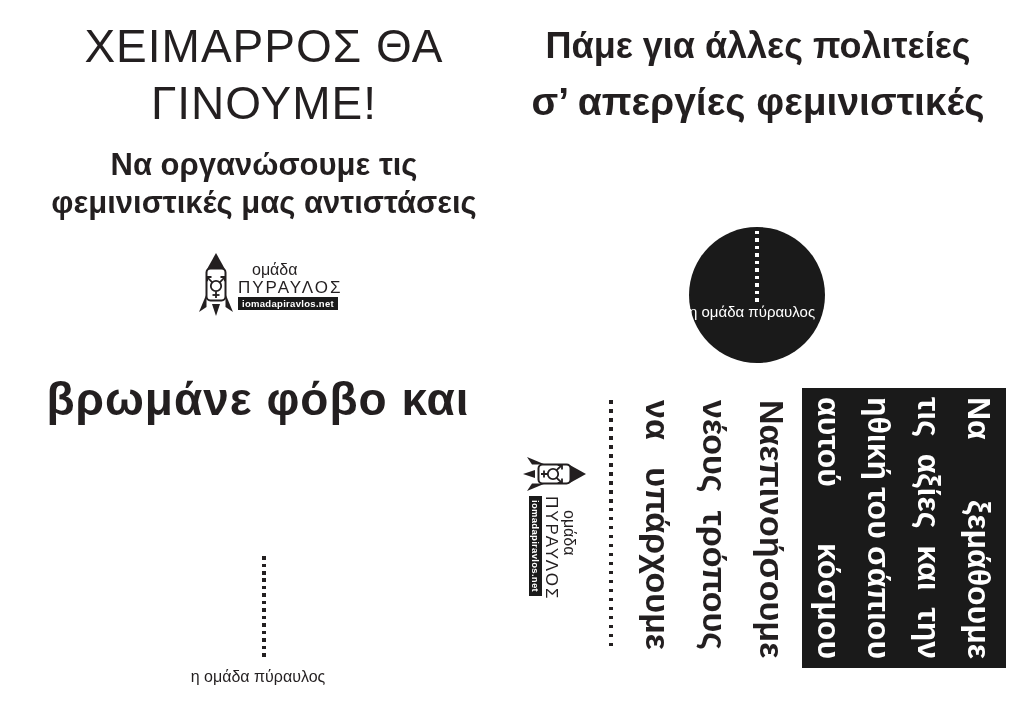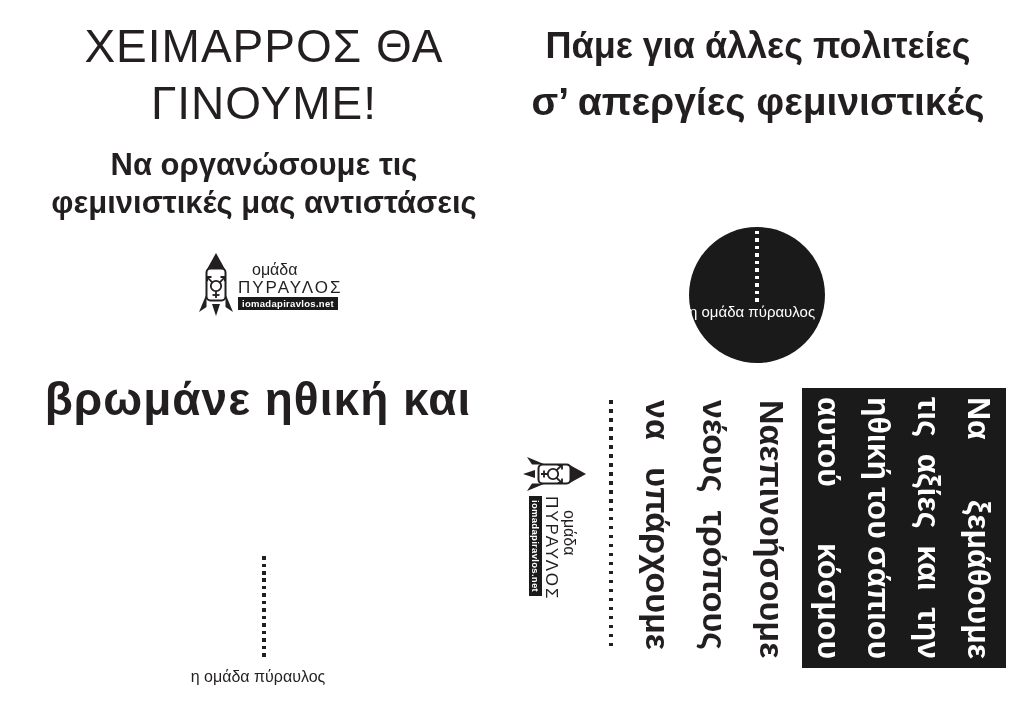--- a/index.html
+++ b/index.html
@@ -119,21 +119,21 @@
       <div>σ’ απεργίες φεμινιστικές</div>
     </div>
     <div class="circle-stamp">
       <div class="circle-dots"></div>
       <div class="circle-label">η ομάδα πύραυλος</div>
     </div>
   </div>
 
   <div class="abs q-bl">
     <div class="bl-title">
-      <div>βρωμάνε ηθική και</div>
+      <div>βρωμάνε φόβο και</div>
     </div>
     <div class="bl-dots"></div>
     <div class="sig">η ομάδα πύραυλος</div>
   </div>
 
   <div class="abs q-bra">
     <div class="bra-wrap">
       <div class="jline">
         <span>Να</span>
         <span>επινοήσουμε</span>

